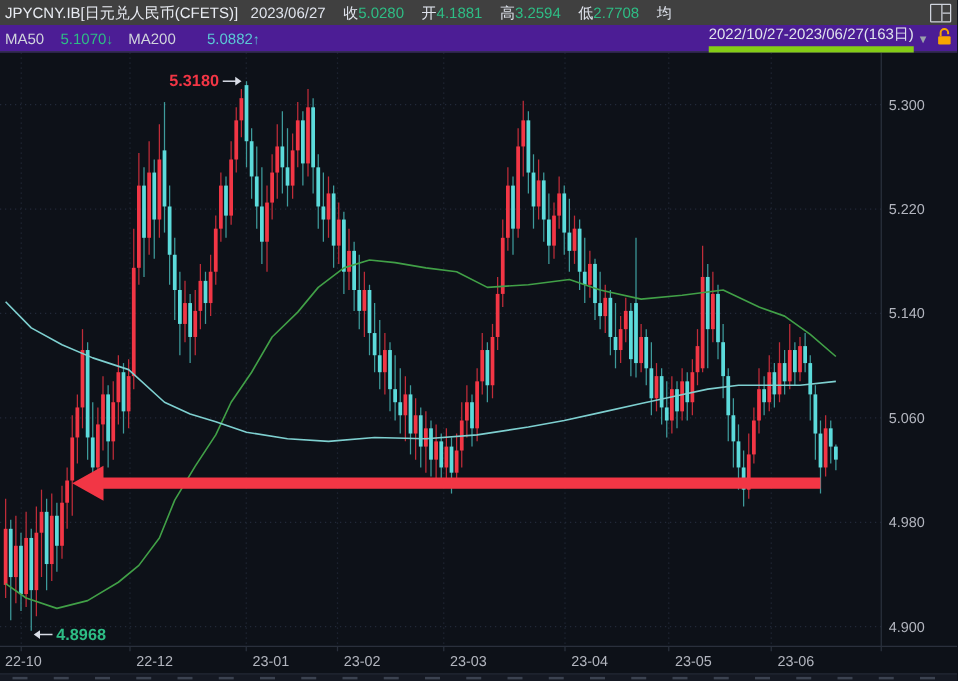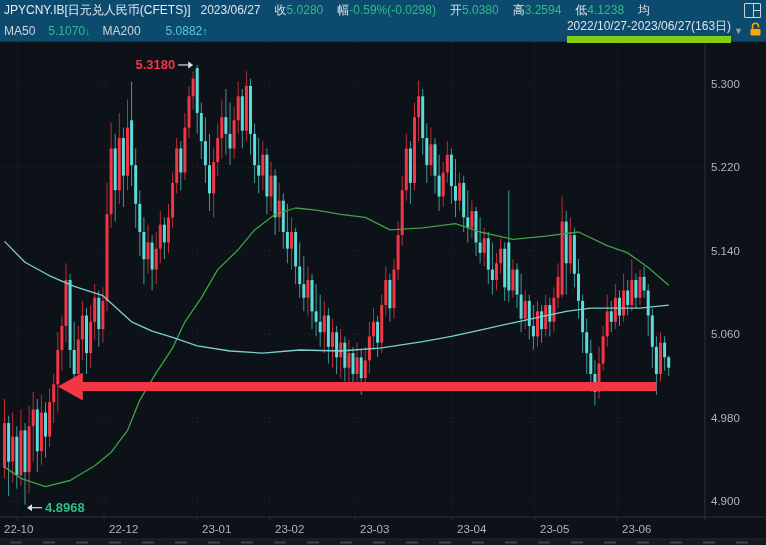--- a/index.html
+++ b/index.html
@@ -1,37 +1,37 @@
 <!DOCTYPE html>
 <html><head>
 <meta charset="utf-8">
 <style>
   html,body{margin:0;padding:0;background:#0d1118;}
   #app{position:relative;width:766px;height:545px;overflow:hidden;background:#0d1118;
        font-family:"Liberation Sans",sans-serif;-webkit-font-smoothing:antialiased;}
   #chart{position:absolute;left:0;top:0;z-index:1;}
   .toolbar{position:absolute;left:0;top:0;width:766px;z-index:2;}
-  .row1{height:20px;background:#0c4a6e;display:flex;align-items:center;font-size:12px;color:#dfe3ec;white-space:nowrap;}
-  .row2{height:21px;background:#0c4a6e;display:flex;align-items:center;font-size:12px;color:#c6cad4;
+  .row1{height:20px;background:#404040;display:flex;align-items:center;font-size:12px;color:#dfe3ec;white-space:nowrap;}
+  .row2{height:21px;background:#4c1d95;display:flex;align-items:center;font-size:12px;color:#c6cad4;
         border-bottom:1px solid #2b313d;white-space:nowrap;}
   .sym{margin-left:4px;color:#e8ebf2;}
   .qdate{margin-left:10px;}
   .fld{margin-left:14px;}
   .fld .lbl{color:#dfe3ec;}
   .fld .val{color:#2ebd85;}
   .spacer{flex:1;}
   .layout-btn{width:15px;height:13px;border:1px solid #cfd3dc;border-radius:1px;margin-right:5px;position:relative;cursor:pointer;}
   .layout-btn:before{content:"";position:absolute;top:0;bottom:0;left:8px;width:1px;background:#cfd3dc;}
   .layout-btn:after{content:"";position:absolute;top:6px;left:9px;right:0;height:1px;background:#cfd3dc;}
   .ma{margin-left:4px;color:#d1d4dc;}
   .ma50v{color:#2ebd85;margin-left:13px;}
   .ma200v{color:#5bc8d5;margin-left:5px;padding-left:20px;}
   .ma .arr{font-size:11px;}
   .rangebox{display:flex;align-items:center;cursor:pointer;}
-  .range{color:#dfe3ec;border-bottom:7px solid #84cc16;padding-bottom:1px;}
+  .range{color:#dfe3ec;border-bottom:5px solid #84cc16;padding-bottom:1px;}
   .ddown{color:#9aa0ab;font-size:9px;margin-left:3px;}
   .lock{margin-left:6px;margin-right:4px;display:inline-block;cursor:pointer;}
 </style>
 </head>
 <body>
 
 <div id="app">
 
   <svg id="chart" width="766" height="545">
       <line x1="0" y1="83.75824175824178" x2="705" y2="83.75824175824178" stroke="#222938" stroke-width="1" stroke-dasharray="1,3"></line>
@@ -434,24 +434,23 @@
       <rect x="670" y="541.5" width="12" height="2" fill="#3b4250"></rect>
       <rect x="703" y="541.5" width="12" height="2" fill="#3b4250"></rect>
       <rect x="736" y="541.5" width="12" height="2" fill="#3b4250"></rect>
     </svg>
 
   <div class="toolbar">
     <div class="row1">
       <span class="sym">JPYCNY.IB[日元兑人民币(CFETS)]</span>
       <span class="qdate">2023/06/27</span>
       <span class="fld"><span class="lbl">收</span><span class="val">5.0280</span></span>
-      <span class="fld"><span class="lbl">幅</span><span class="val">-0.59%(-0.0298)</span></span>
-      <span class="fld"><span class="lbl">开</span><span class="val">5.0380</span></span>
+      <span class="fld"><span class="lbl">开</span><span class="val">4.1881</span></span>
       <span class="fld"><span class="lbl">高</span><span class="val">3.2594</span></span>
-      <span class="fld"><span class="lbl">低</span><span class="val">4.1238</span></span>
+      <span class="fld"><span class="lbl">低</span><span class="val">2.7708</span></span>
       <span class="fld"><span class="lbl">均</span><span class="val"></span></span>
       <span class="spacer"></span>
       <span class="layout-btn"></span>
     </div>
     <div class="row2">
       <span class="ma">MA50</span>
       <span class="ma ma50v"><span>5.1070</span><span class="arr">↓</span></span>
       <span class="ma" style="margin-left:12px">MA200</span>
       <span class="ma ma200v"><span>5.0882</span><span class="arr">↑</span></span>
       <span class="spacer"></span>

